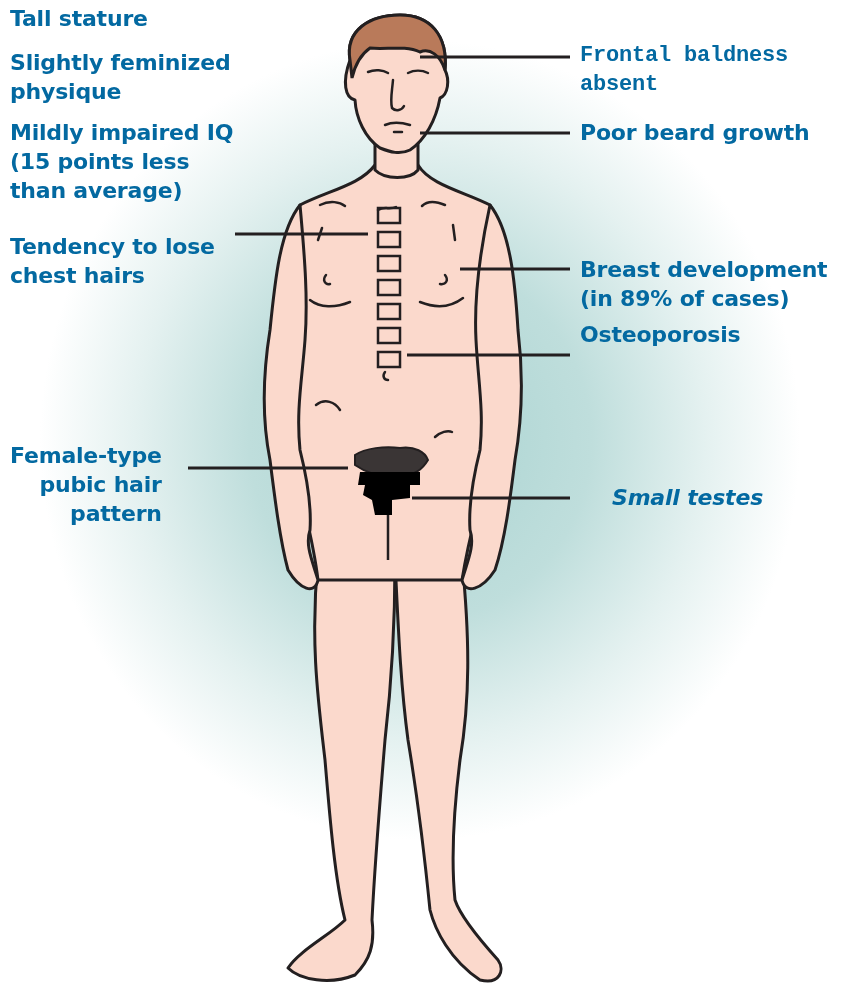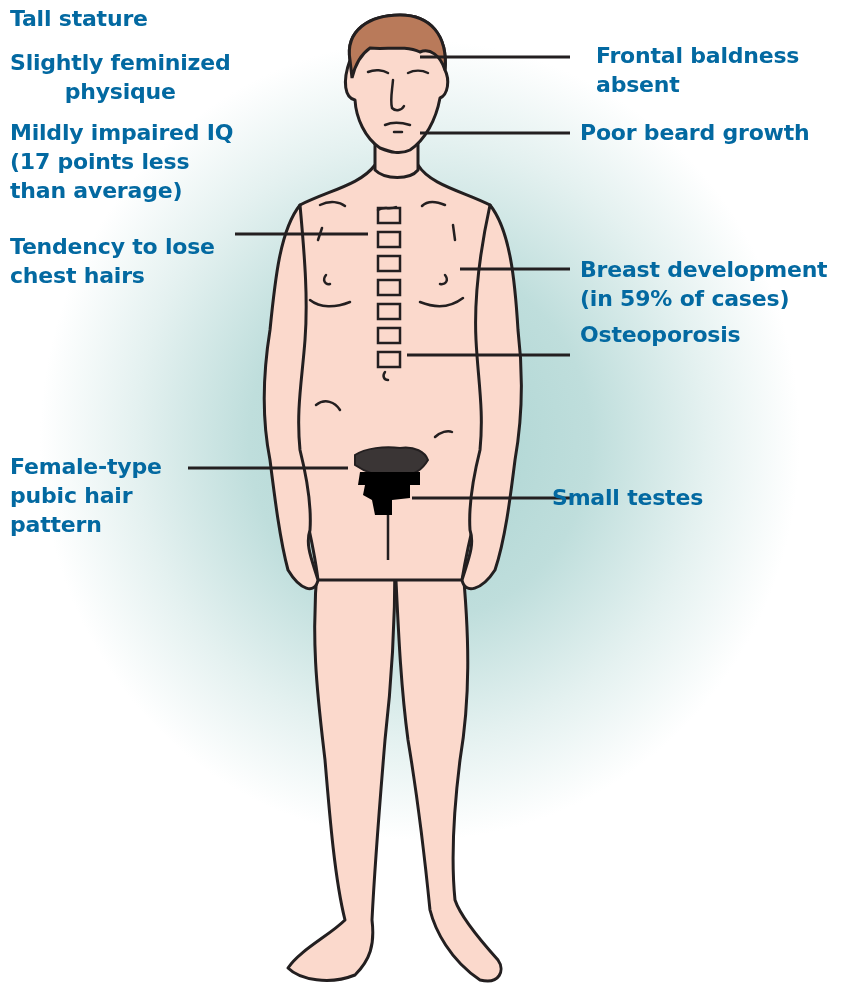--- a/index.html
+++ b/index.html
@@ -72,30 +72,30 @@
     <line x1="420" y1="133" x2="570" y2="133"></line>
     <line x1="235" y1="234" x2="368" y2="234"></line>
     <line x1="460" y1="269" x2="570" y2="269"></line>
     <line x1="407" y1="355" x2="570" y2="355"></line>
     <line x1="188" y1="468" x2="348" y2="468"></line>
     <line x1="412" y1="498" x2="570" y2="498"></line>
   </g>
 </svg>
 
 <div class="label" style="left:10px; top:4px;">Tall stature</div>
-<div class="label" style="left:10px; top:48px;text-align:center;">Slightly feminized
+<div class="label" style="left:10px; top:48px;">Slightly feminized
 physique</div>
 <div class="label" style="left:10px; top:118px;">Mildly impaired IQ
-(17 points less
+(15 points less
 than average)</div>
 <div class="label" style="left:10px; top:232px;">Tendency to lose
 chest hairs</div>
-<div class="label" style="left:10px; top:452px;">Female-type
+<div class="label" style="left:10px; top:441px;text-align:right;">Female-type
 pubic hair
 pattern</div>
 
-<div class="label" style="left:596px; top:41px;">Frontal baldness
+<div class="label" style="left:580px; top:41px;font-family:Liberation Mono, monospace;">Frontal baldness
 absent</div>
 <div class="label" style="left:580px; top:118px;text-align:right;">Poor beard growth</div>
 <div class="label" style="left:580px; top:255px;">Breast development
-(in 59% of cases)</div>
+(in 89% of cases)</div>
 <div class="label" style="left:580px; top:320px;">Osteoporosis</div>
-<div class="label" style="left:552px; top:483px;">Small testes</div>
+<div class="label" style="left:612px; top:483px;font-style:italic;">Small testes</div>
 
 </body></html>

